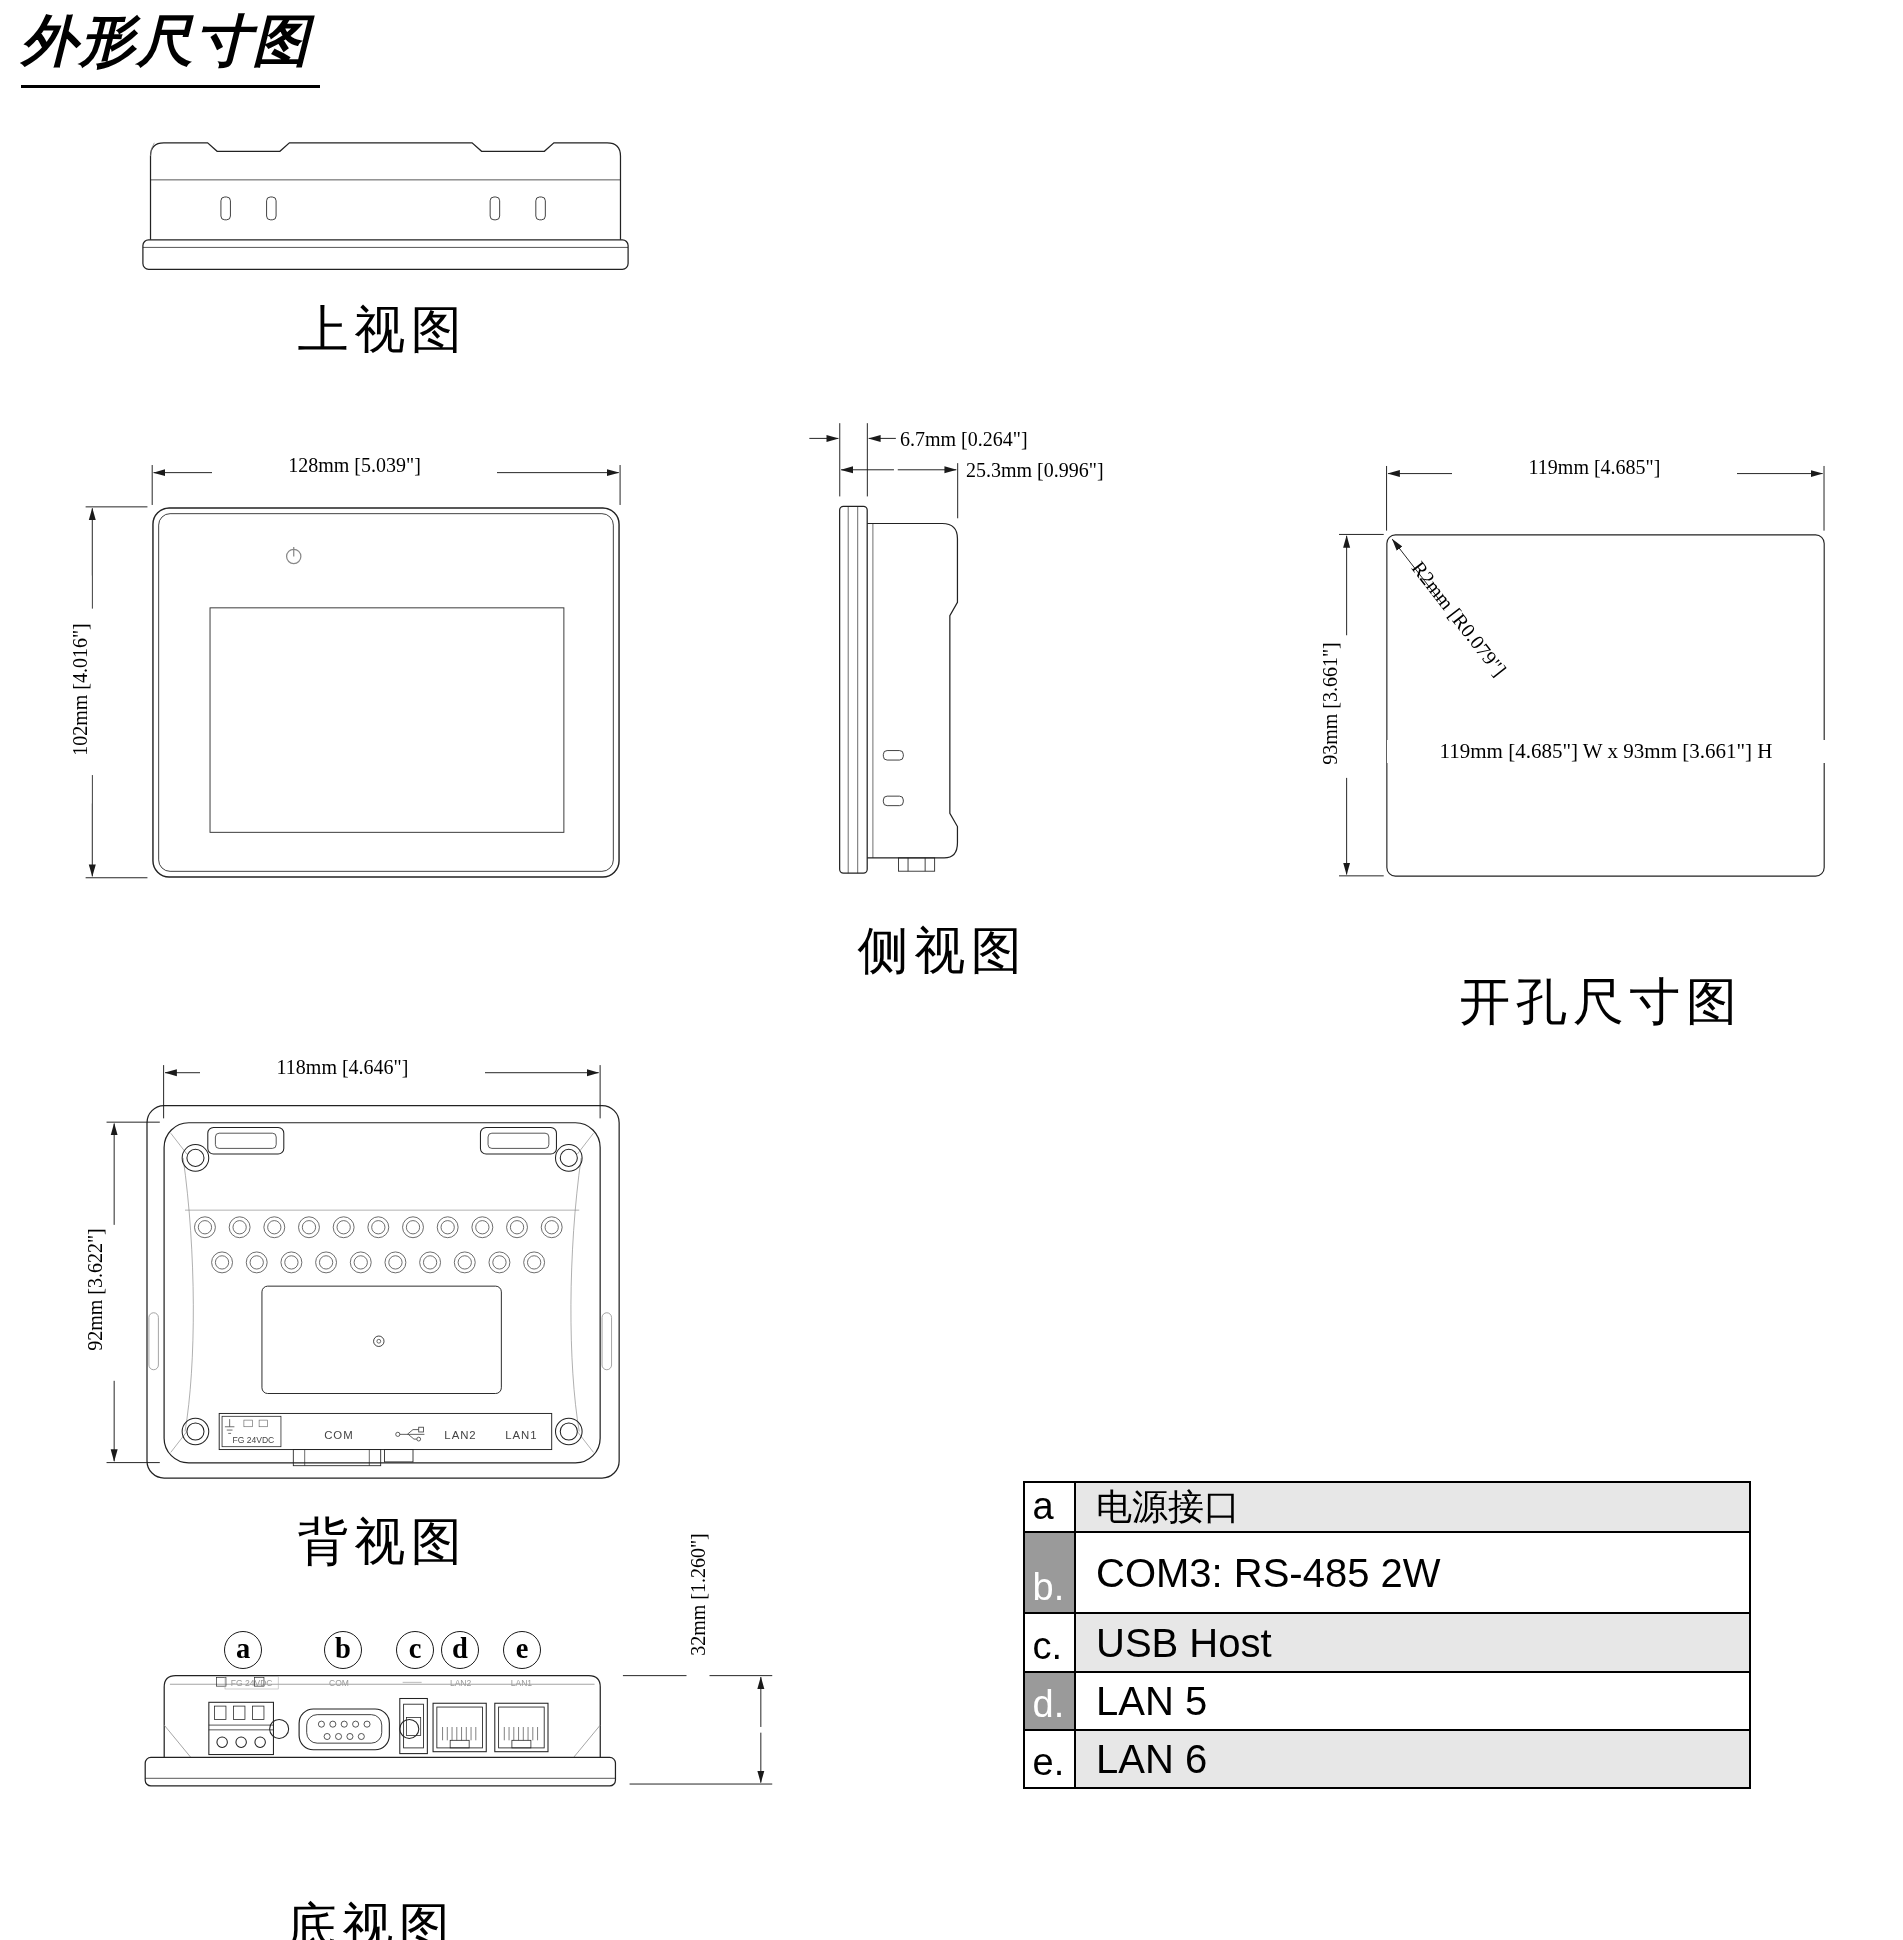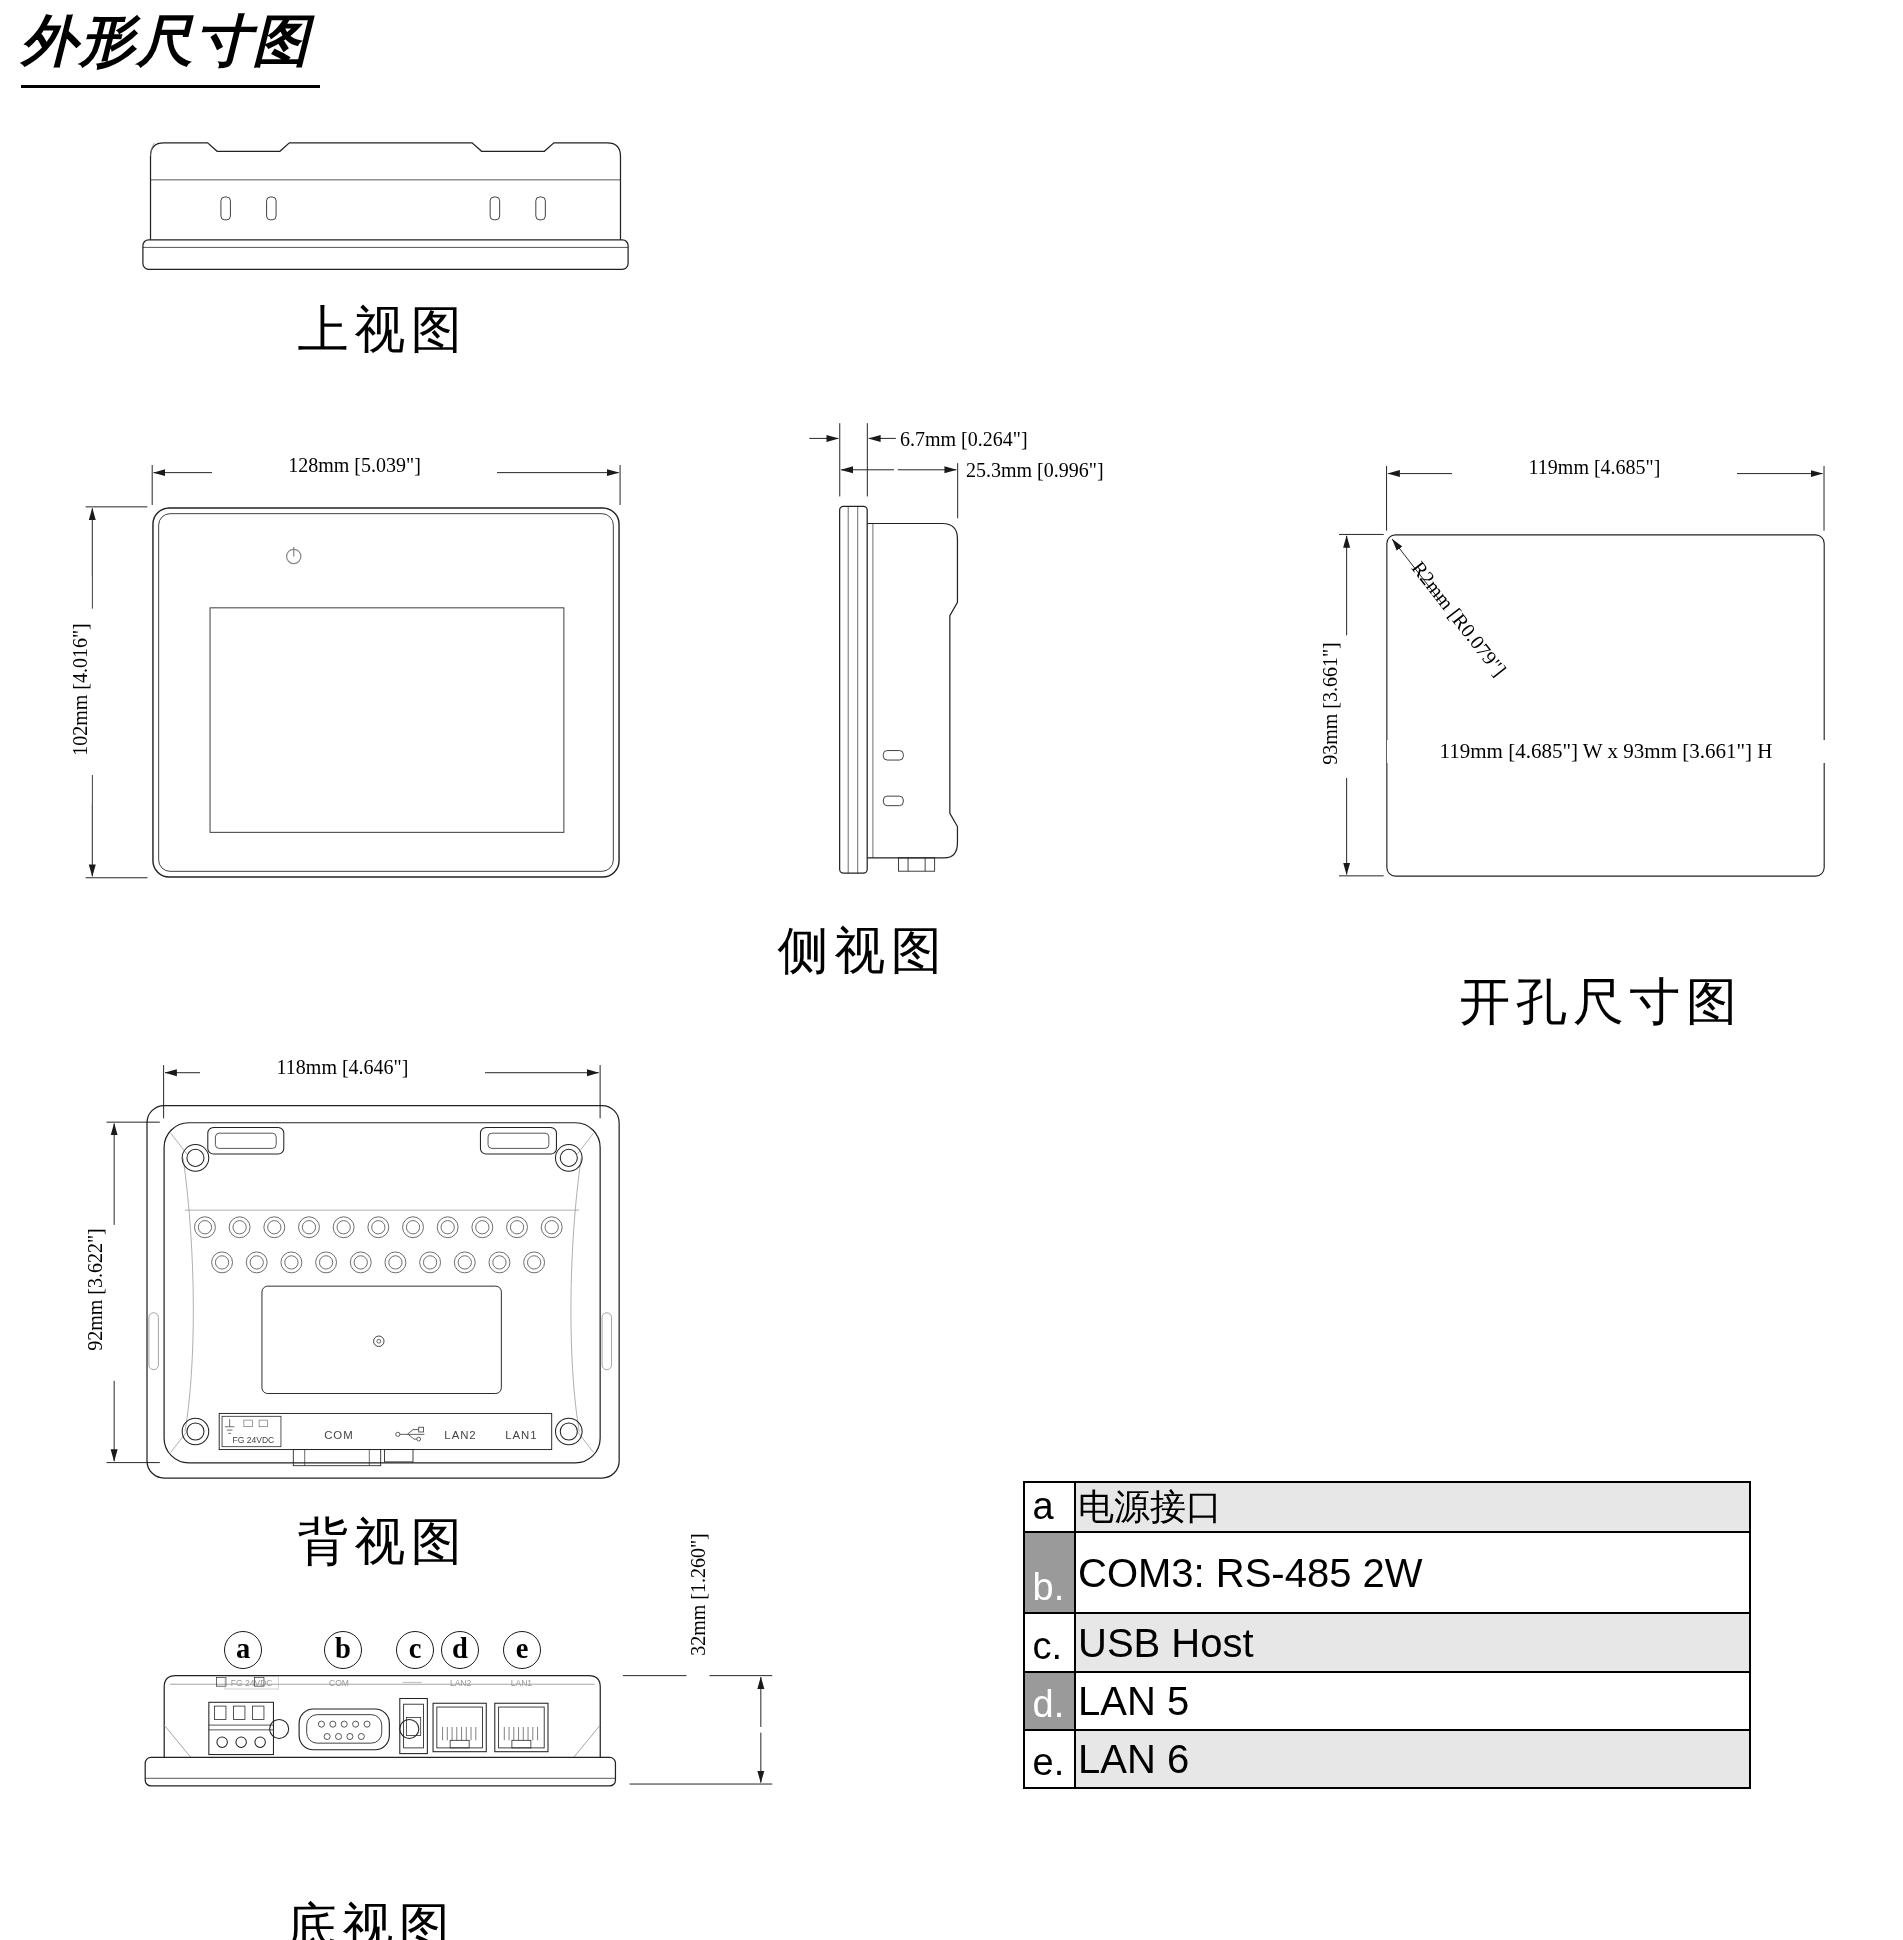--- a/index.html
+++ b/index.html
@@ -23,21 +23,21 @@
          transform:rotate(52deg);transform-origin:left top;}
   
   .legend{position:absolute;left:1023px;top:1481px;width:728px;border:2.9px solid #000;
           font-family:"Liberation Sans",sans-serif;background:#fff;box-sizing:border-box;}
   .lrow{display:flex;border-bottom:2.9px solid #000;}
   .lrow:last-child{border-bottom:none;}
   .lkey{flex:0 0 51px;width:51px;border-right:2.9px solid #000;box-sizing:border-box;
         display:flex;align-items:flex-end;font-size:38px;line-height:1;
         padding:0 0 5.7px 7.6px;background:#fff;}
   .lval{flex:1;display:flex;flex-direction:column;justify-content:center;
-        font-size:40px;line-height:42px;padding-left:2px;background:#fff;}
+        font-size:40px;line-height:42px;padding-left:20px;background:#fff;}
   .h50{height:48px}.h83{height:79px}.h60{height:57px}.h59{height:56px}
   .dark{background:#9a9a9a !important;color:#fff;}
   .light{background:#e7e7e7 !important;}
 </style>
 </head>
 <body>
 
 <div class="sheet">
 
   <div class="title">外形尺寸图</div>
@@ -353,21 +353,21 @@
   <div class="dimtext" style="left:966px;top:459px">25.3mm [0.996"]</div>
   <div class="dimtext ctr" style="left:1452px;top:456px;width:285px">119mm [4.685"]</div>
   <div class="dimtext ctr vrot" style="left:1216px;top:692px;width:228px">93mm [3.661"]</div>
   <div class="rnote" style="left:1425px;top:557px">R2mm [R0.079"]</div>
   <div class="dimtext ctr" style="left:1387px;top:740px;width:438px;font-size:21px">119mm [4.685"] W x 93mm [3.661"] H</div>
   <div class="dimtext ctr" style="left:200px;top:1056px;width:285px">118mm [4.646"]</div>
   <div class="dimtext ctr vrot" style="left:-19px;top:1278px;width:228px">92mm [3.622"]</div>
   <div class="dimtext ctr vrot" style="left:584px;top:1583px;width:228px">32mm [1.260"]</div>
 
   <div class="caption" style="left:240px;top:284px">上视图</div>
-  <div class="caption" style="left:720px;top:905px">侧视图</div>
+  <div class="caption" style="left:800px;top:905px">侧视图</div>
   <div class="caption" style="left:240px;top:1496px">背视图</div>
   <div class="caption caption-wide" style="left:1449px;top:956px">开孔尺寸图</div>
   <div class="caption" style="left:228px;top:1881px">底视图</div>
 
   <div class="callout" style="left:224px;top:1631px">a</div>
   <div class="callout" style="left:324px;top:1631px">b</div>
   <div class="callout" style="left:396px;top:1631px">c</div>
   <div class="callout" style="left:441px;top:1631px">d</div>
   <div class="callout" style="left:503px;top:1631px">e</div>
 

